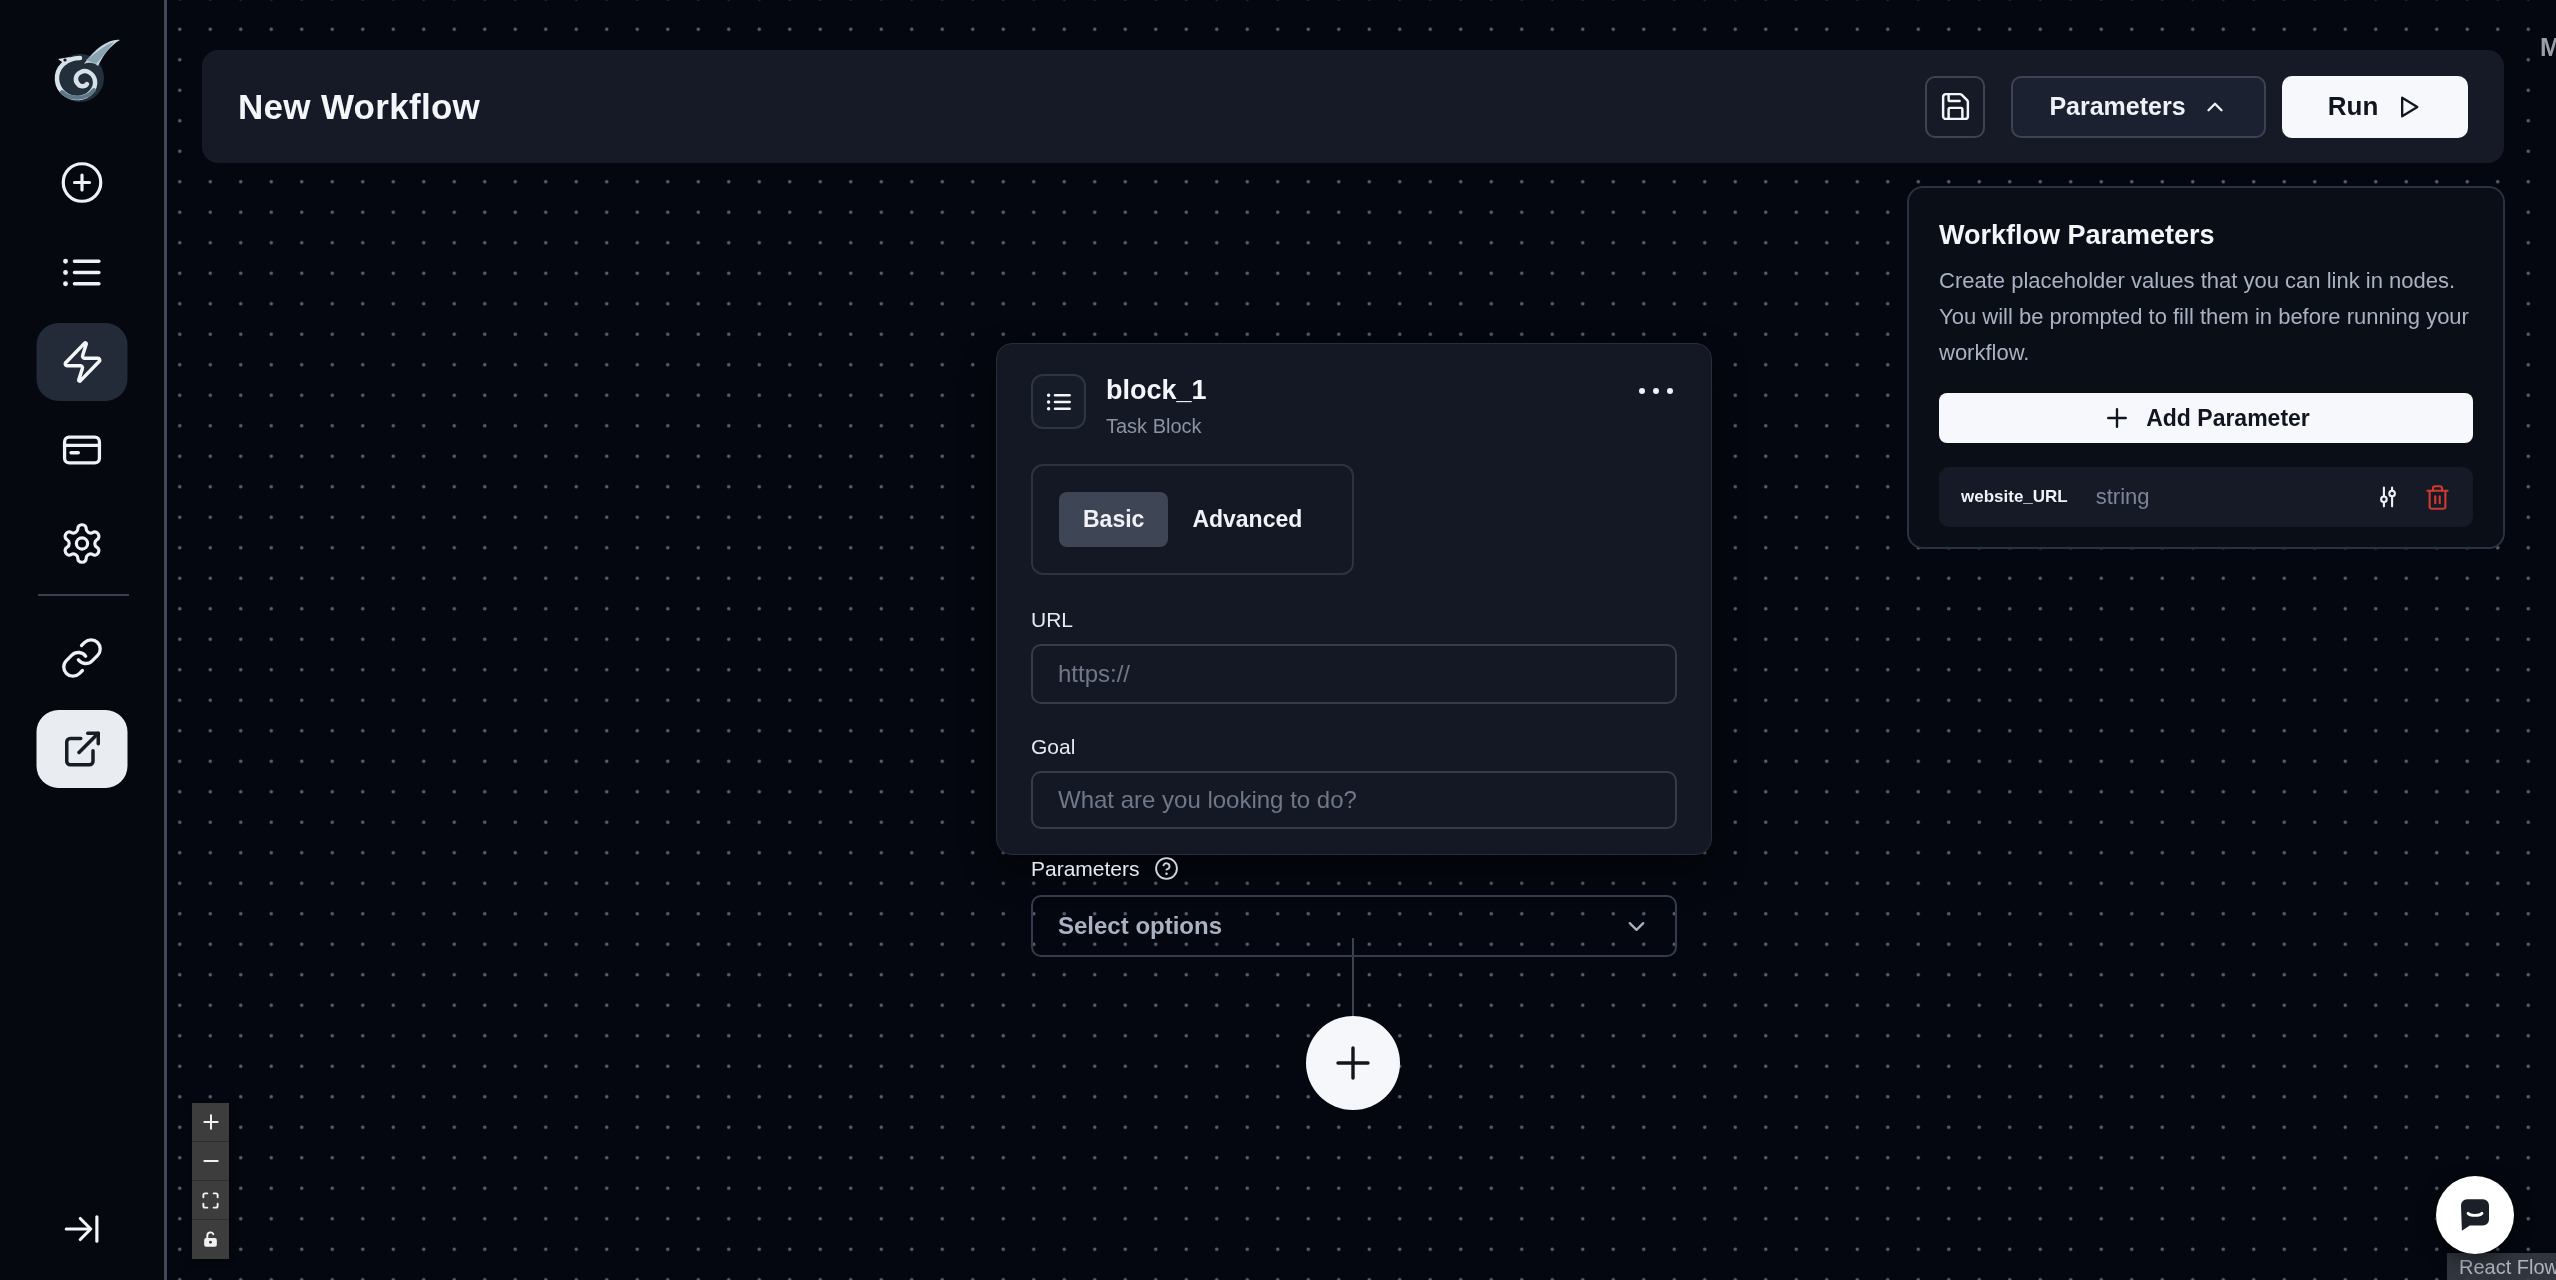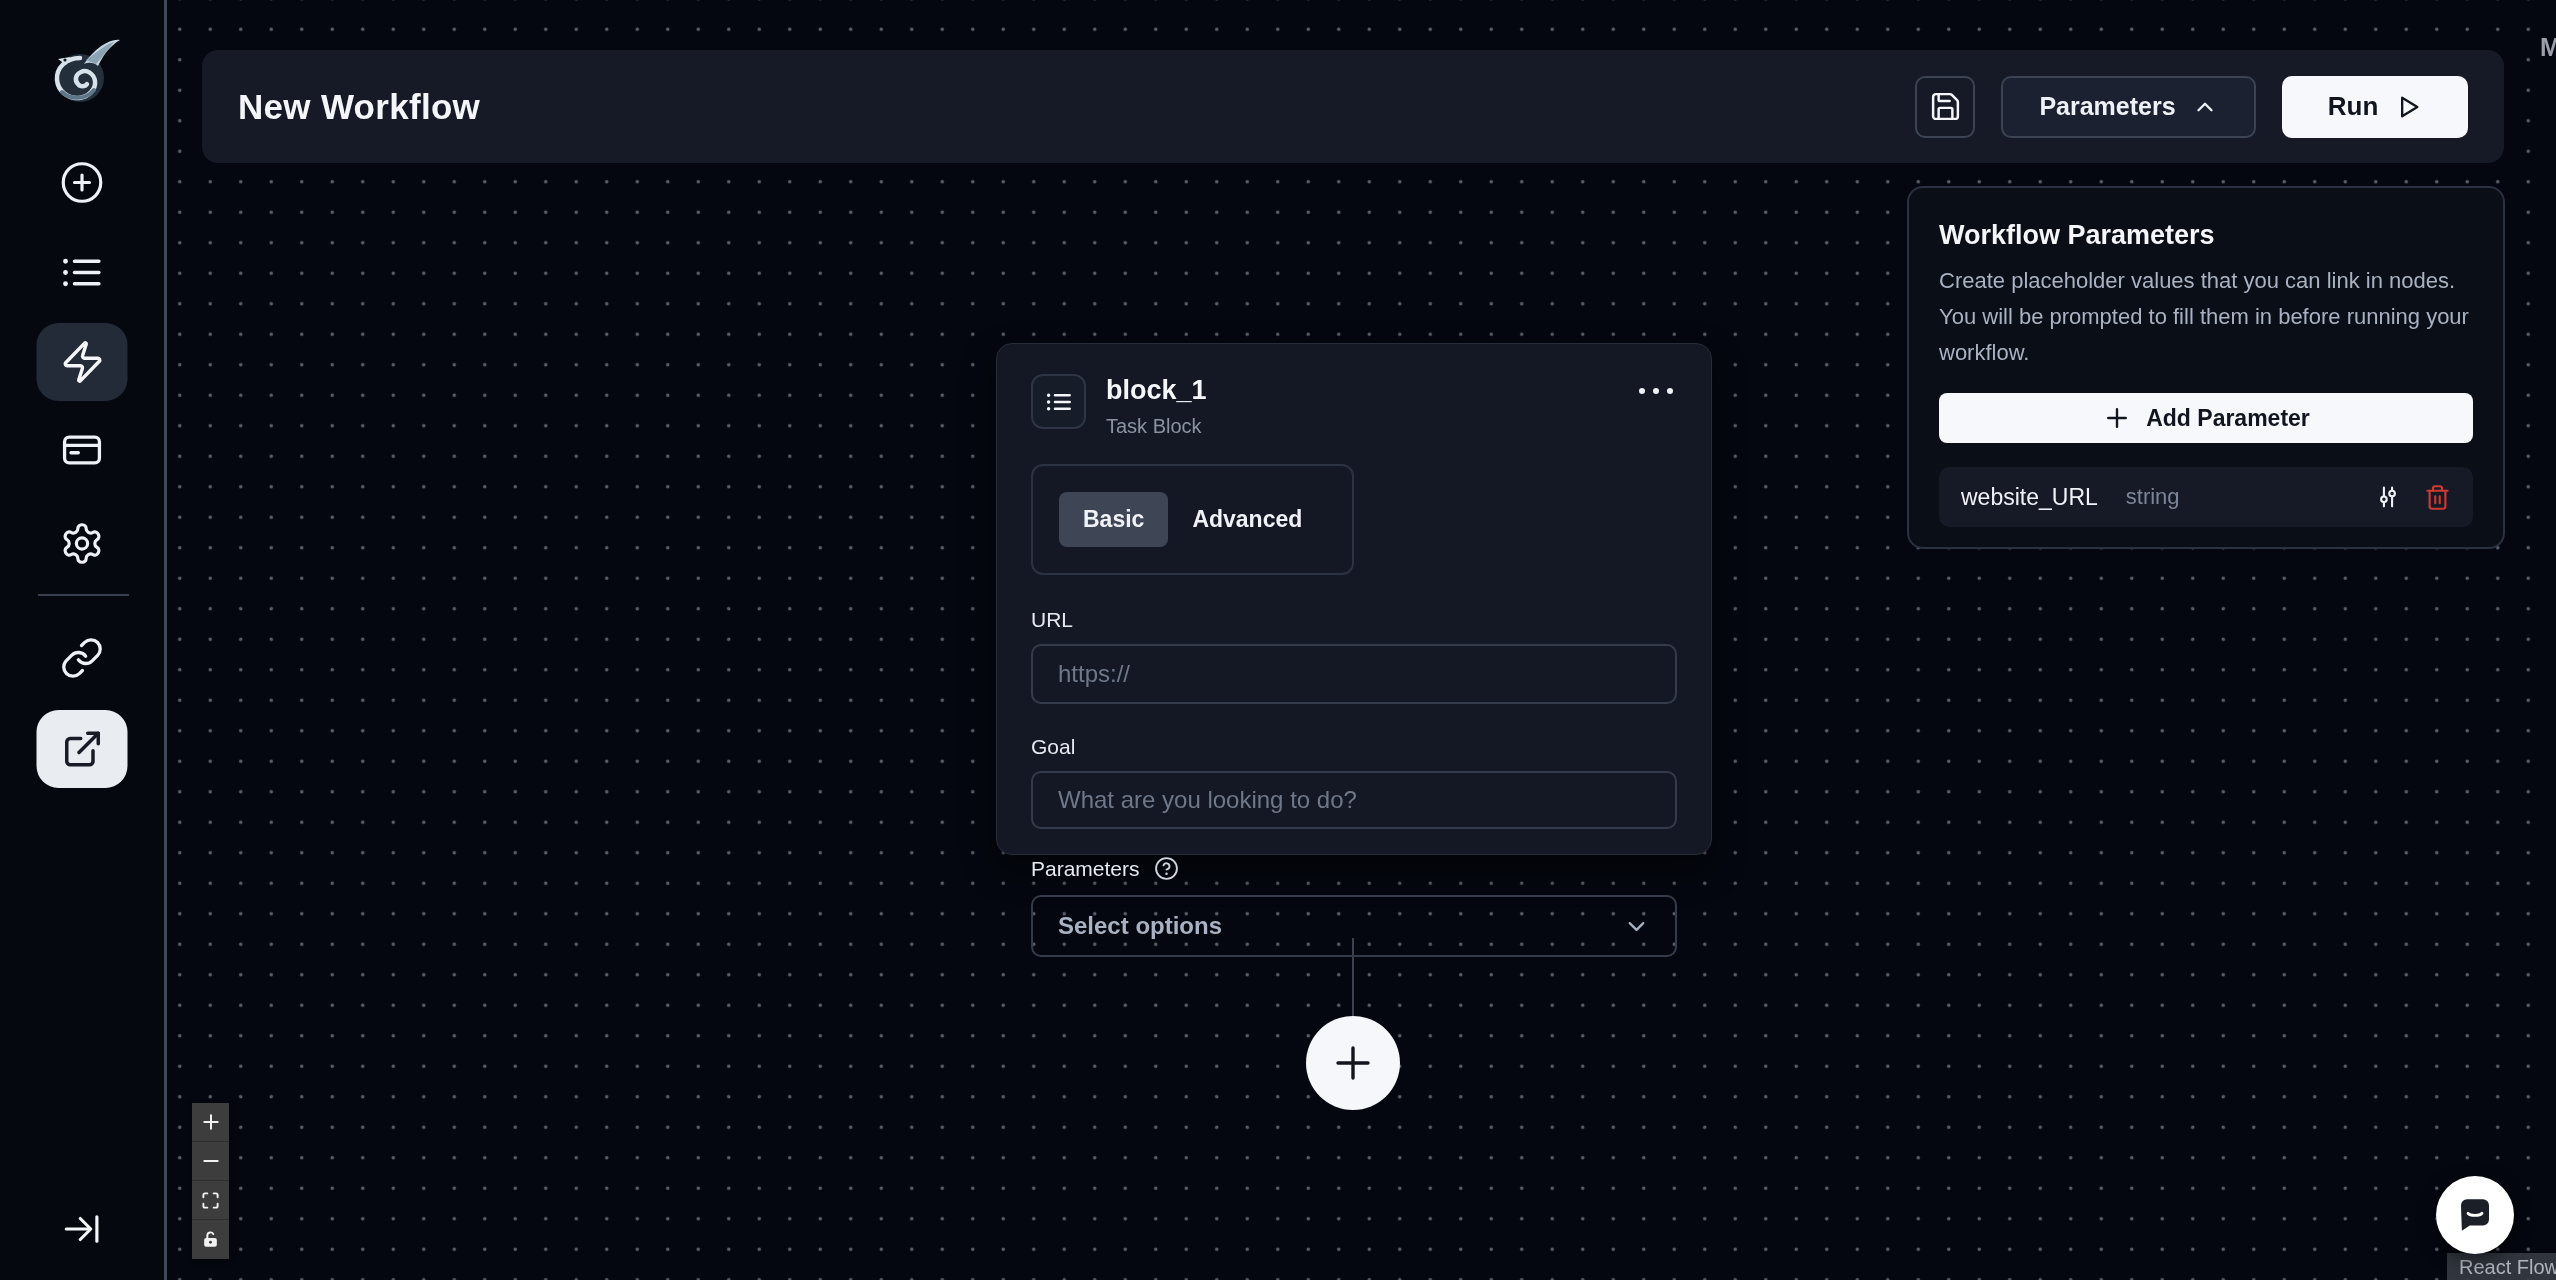--- a/index.html
+++ b/index.html
@@ -38,21 +38,21 @@
   }
   .header-title { font-size:35px; font-weight:700; color:#f4f6f9; letter-spacing:.3px; }
   .hbtn { display:flex; align-items:center; justify-content:center; border-radius:10px; cursor:pointer; }
   .save-btn { margin-left:auto; width:60px; height:62px; border:2px solid #3c4454; background:transparent; }
   .params-btn {
     margin-left:26px; width:255px; height:62px; gap:16px;
     border:2px solid #3c4454; background:#1b2130;
     font-size:25px; font-weight:600; color:#eef1f6;
   }
   .run-btn {
-    margin-left:26px; width:186px; height:62px; gap:16px;
+    margin-left:16px; width:186px; height:62px; gap:16px;
     background:#f6f8fb; color:#10151f; font-size:26px; font-weight:700;
   }
 
   
   .card {
     position:absolute; left:996px; top:343px; width:716px; height:512px;
     background:#141824; border:1px solid #262d3b; border-radius:16px;
     box-shadow:0 14px 34px rgba(0,0,0,.45);
     padding:30px 34px; z-index:5;
   }
@@ -107,21 +107,21 @@
   .panel-desc { margin-top:12px; font-size:22px; line-height:36px; color:#a9b2c2; }
   .add-param-btn {
     margin-top:22px; width:100%; height:50px; border-radius:8px;
     background:#f6f8fb; color:#10151f; display:flex; align-items:center; justify-content:center;
     gap:14px; font-size:23px; font-weight:700; cursor:pointer;
   }
   .param-row {
     margin-top:24px; width:100%; height:60px; border-radius:10px;
     background:#151a26; display:flex; align-items:center; padding:0 22px;
   }
-  .param-key { font-size:23px; font-weight:400; color:#f0f2f7; }
+  .param-key { font-size:17px; font-weight:700; color:#f0f2f7; }
   .param-type { font-size:22px; color:#7c8598; margin-left:28px; }
   .param-icons { margin-left:auto; display:flex; align-items:center; gap:22px; }
 
   
   .controls {
     position:absolute; left:192px; top:1103px; width:37px; z-index:15;
     display:flex; flex-direction:column;
     box-shadow:0 2px 6px rgba(0,0,0,.4);
   }
   .ctrl-btn {

